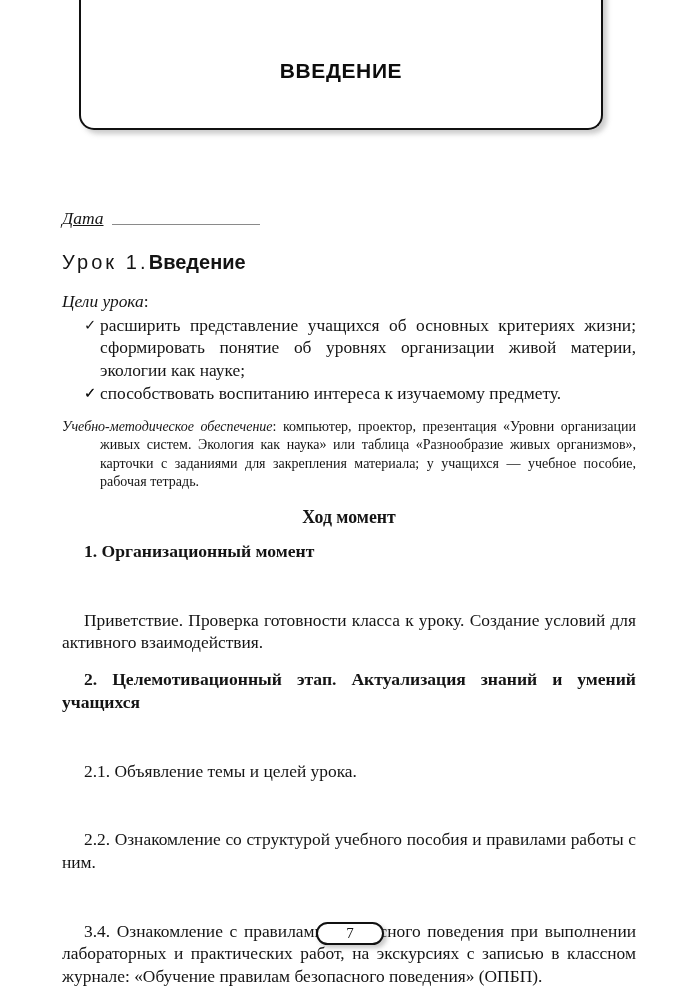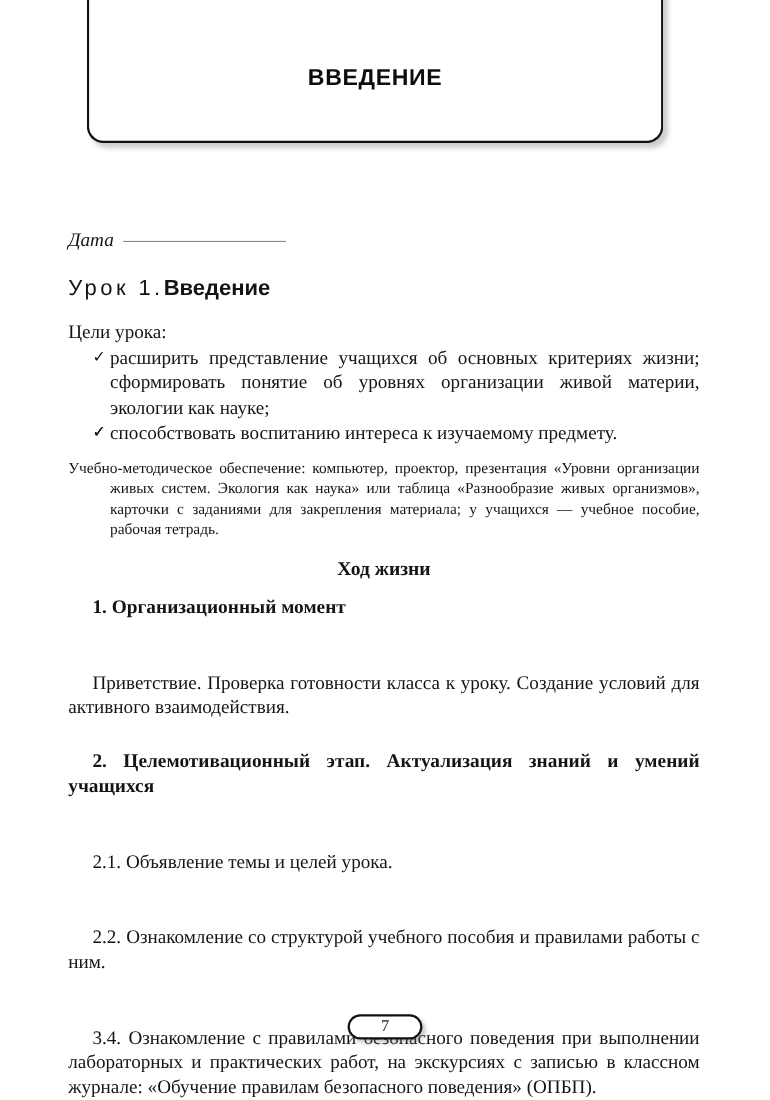--- a/index.html
+++ b/index.html
@@ -53,23 +53,24 @@
   .content {
     position: absolute;
     left: 62px;
     top: 208px;
     width: 574px;
   }
 
   
   .date-row {
     display: flex;
-    align-items: flex-start;
+    align-items: center;
     font-size: 17px;
     margin-bottom: 22px;
+    text-decoration: underline;
   }
   .date-label {
     font-style: italic;
     font-size: 17.5px;
     white-space: nowrap;
   }
   .date-rule {
     flex: 0 0 148px;
     margin-left: 8px;
     border-bottom: 1px solid #8a8a8a;
@@ -98,20 +99,21 @@
     margin: 0;
     font-size: 17.4px;
     line-height: 1.30;
     text-align: justify;
     text-justify: inter-word;
     hyphens: manual;
   }
   p.indent { text-indent: 22px; margin-top: 46px; }
 
   .lead-italic {
+    font-style: italic;
   }
 
   
   .goals-label {
     margin: 0 0 1px 0;
     font-size: 17.4px;
     line-height: 1.30;
   }
   ul.goals {
     list-style: none;
@@ -150,21 +152,21 @@
     font-weight: bold;
     font-size: 17.8px;
     margin: 0 0 12px 0;
   }
 
   
   .section-head {
     font-weight: bold;
     font-size: 17.6px;
     line-height: 1.30;
-    margin: 12px 0 1px 0;
+    margin: 0 0 1px 0;
     text-indent: 22px;
     text-align: justify;
   }
 
   .gap { height: 14px; }
 
   
   .page-number {
     position: absolute;
     left: 50%;
@@ -215,21 +217,21 @@
         <span class="check">✓</span>
       </li>
       <li>
         <span class="check">✓</span>
         <span>способствовать воспитанию интереса к изучаемому предмету.</span>
       </li>
     </ul>
 
     <p class="hang"><span class="lead-italic">Учебно-методическое обеспечение</span><span>: компьютер, проектор, презентация «Уровни организации живых систем. Экология как наука» или таблица «Разнообразие живых организмов», карточки с заданиями для закрепления материала; у учащихся — учебное пособие, рабочая тетрадь.</span></p>
 
-    <div class="section-center">Ход жизни</div>
+    <div class="section-center">Ход момент</div>
 
     <div class="section-head">1. Организационный момент</div>
     <p class="para indent">Приветствие. Проверка готовности класса к уроку. Создание условий для активного взаимодействия.</p>
 
     <div class="gap"></div>
 
     <div class="section-head">2. Целемотивационный этап. Актуализация знаний и умений учащихся</div>
     <p class="para indent">2.1. Объявление темы и целей урока.</p>
     <p class="para indent">2.2. Ознакомление со структурой учебного пособия и правилами работы с ним.</p>
     <p class="para indent">3.4. Ознакомление с правилами безопасного поведения при выполнении лабораторных и практических работ, на экскурсиях с записью в классном журнале: «Обучение правилам безопасного поведения» (ОПБП).</p>

